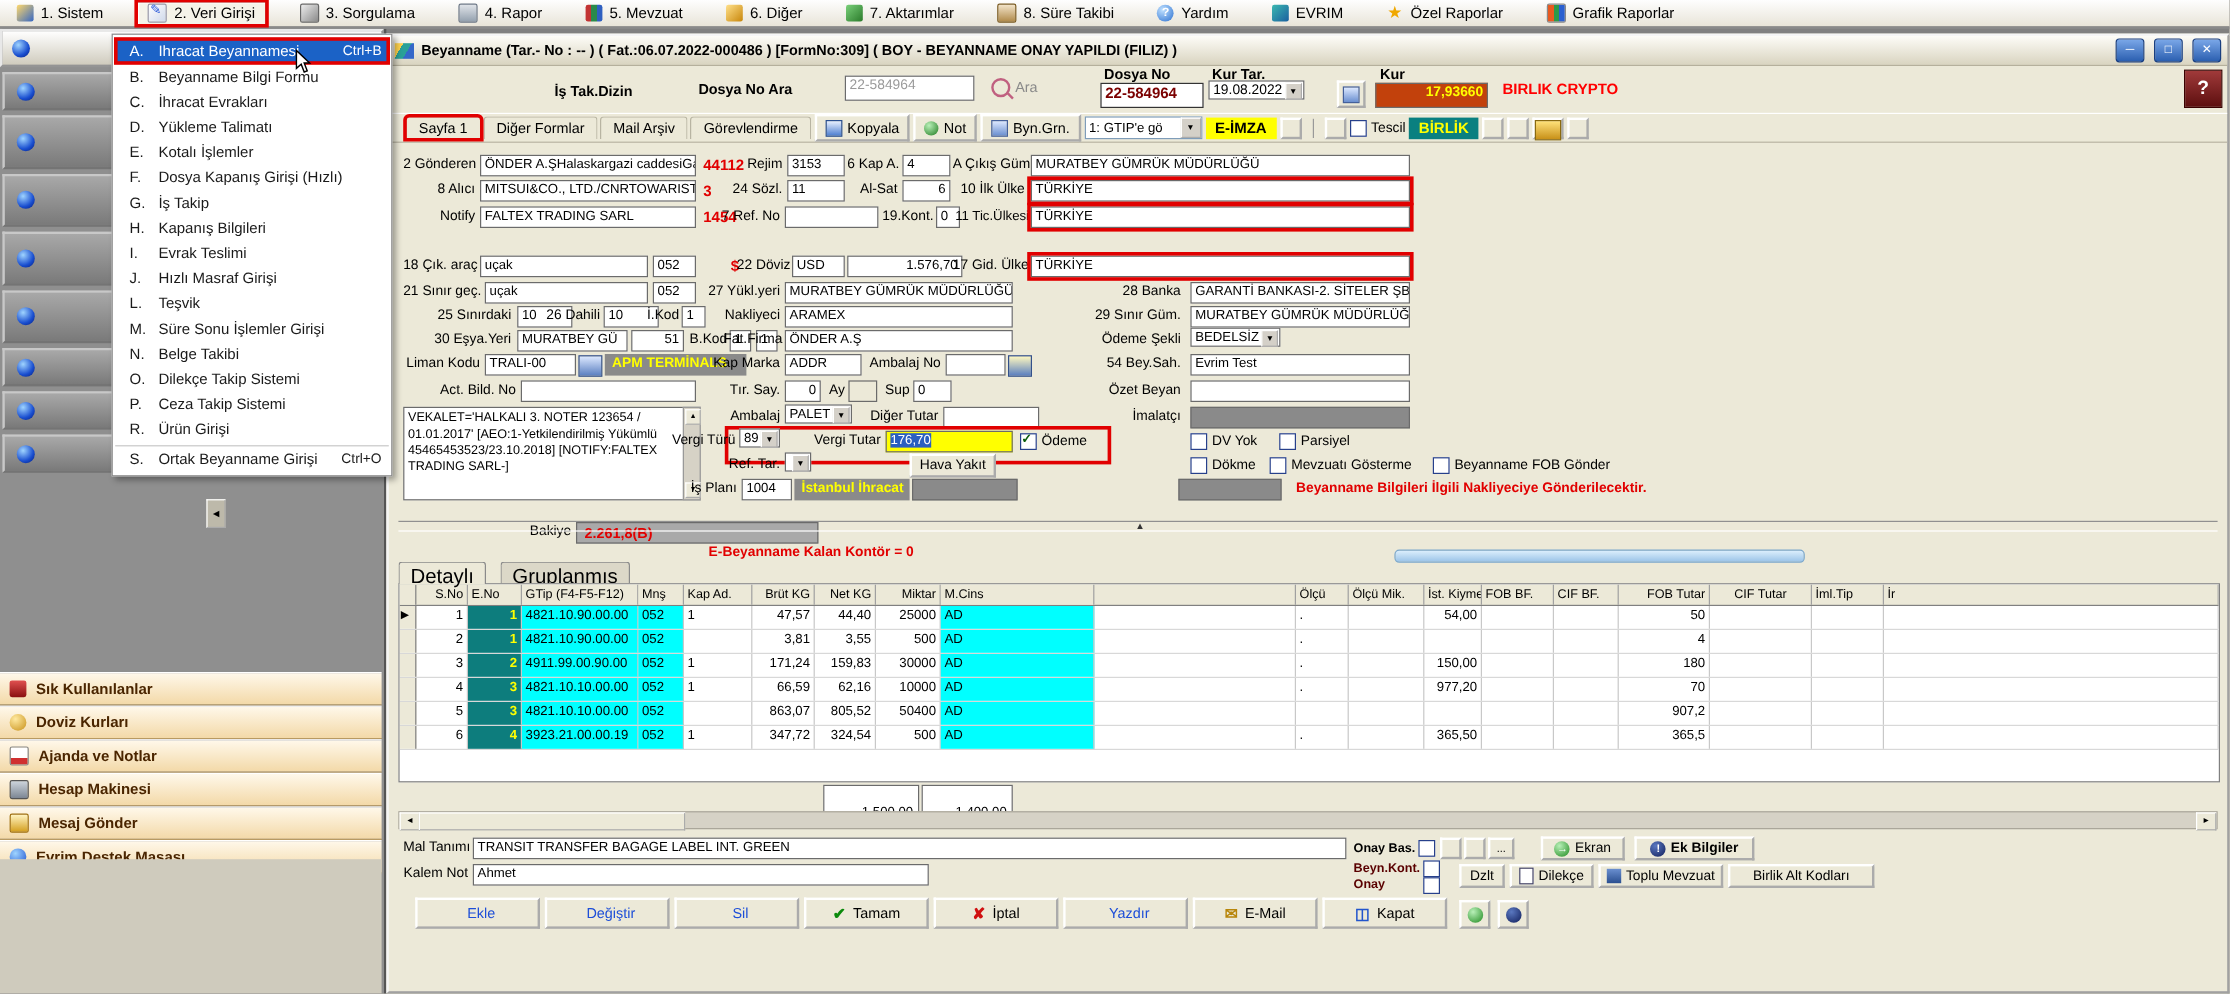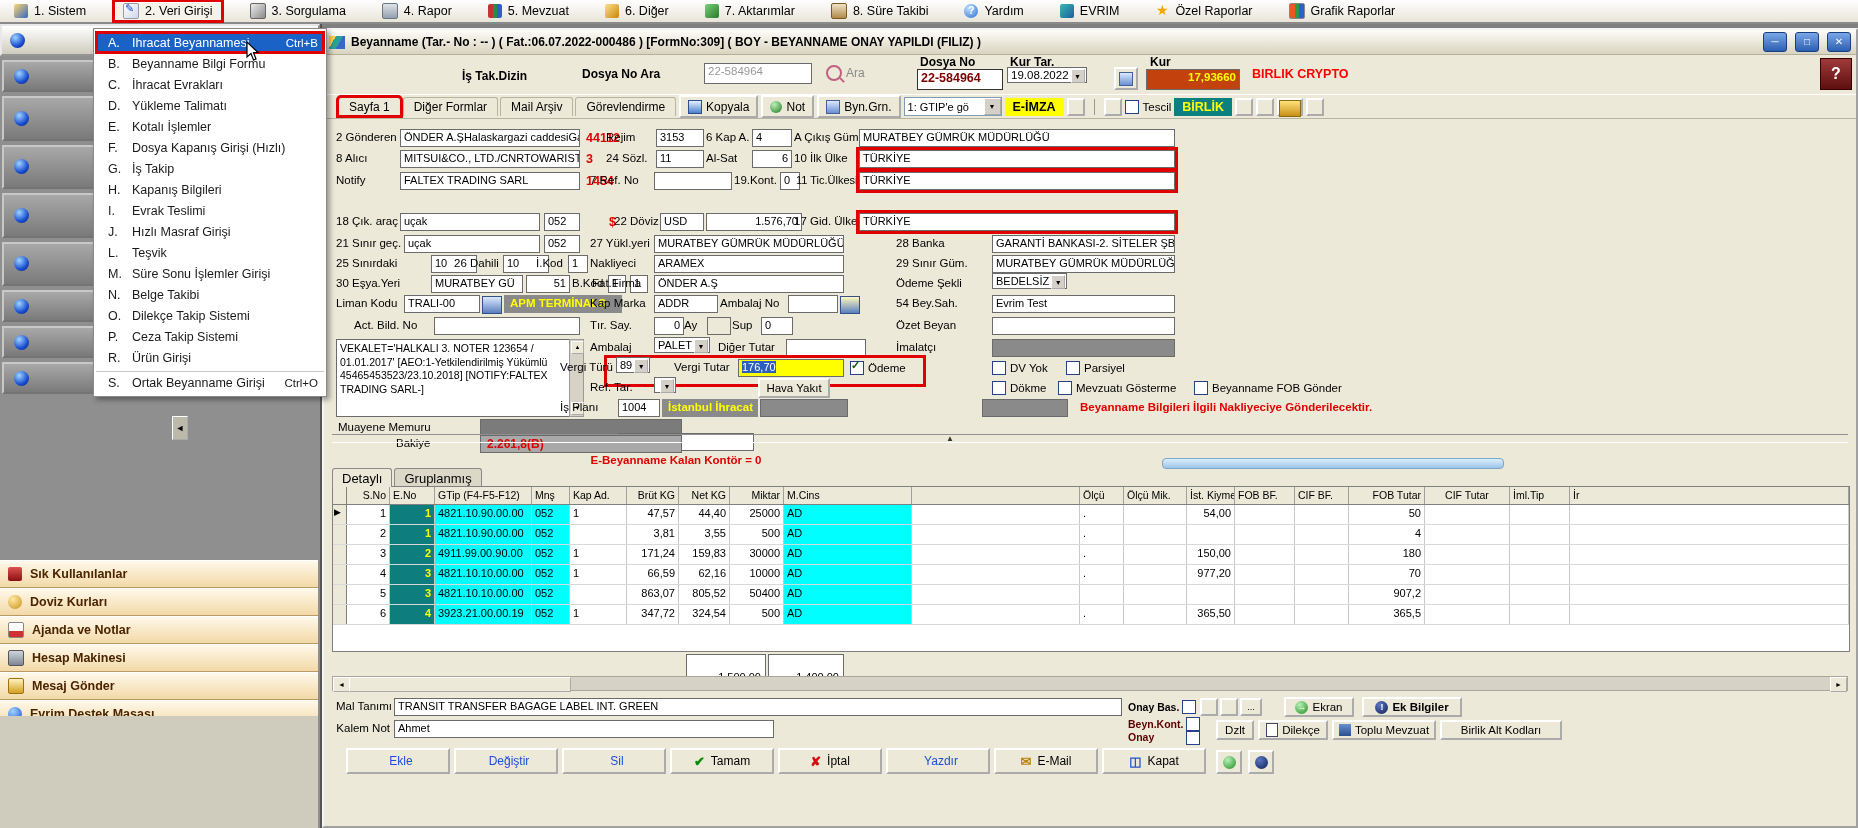--- a/index.html
+++ b/index.html
@@ -90,21 +90,21 @@
   .eimza{background:#ffff00;font-weight:bold;padding:2px 8px;font-size:12.5px}
   .sepv{width:1px;height:16px;background:#999;margin:0 6px}
   .mini{width:18px;height:18px;border:2px outset #fff;background:#ece9d8;box-sizing:border-box}
   .cbx{width:12px;height:12px;border:1px solid #27408b;background:#fff;display:inline-block;flex:none;position:relative}
   .cbx.on::after{content:"✓";position:absolute;left:0px;top:-3px;font-size:11px;font-weight:bold;color:#0b5d0b}
   .birlik{background:#0a8080;color:#ffff00;font-weight:bold;padding:2px 8px;font-size:12.5px}
   .ic-gold{width:20px;height:15px;background:linear-gradient(#ffe27a,#c89018);border:1px solid #8a6a10}
   
   .form{position:absolute;left:12px;top:88px;right:8px;height:352px}
   .fr{position:absolute;left:0;right:0;height:20px}
-  .lb{position:absolute;top:2px;white-space:nowrap;font-size:11.5px}
+  .lb{position:absolute;top:2px;text-align:right;white-space:nowrap;font-size:11.5px}
   .lbL{position:absolute;top:2px;text-align:left;white-space:nowrap;font-size:11.5px}
   .ffd{position:absolute;top:0;height:18px;background:#fff;border:1px solid #6b6b6b;box-sizing:border-box;padding:1px 3px;font-size:11px;white-space:nowrap;overflow:hidden}
   .num{text-align:right}
   .redb{outline:3px solid #e10000;outline-offset:0}
   .badge{position:absolute;top:2px;color:#e10000;font-weight:bold;font-size:12.5px}
   .cmb{padding-right:17px;position:relative}
   .cmb::after{content:"▼";position:absolute;right:1px;top:1px;width:14px;height:14px;background:#d4d0c8;border:1px outset #fff;font-size:7px;line-height:14px;text-align:center;box-sizing:border-box}
   .chip{position:absolute;top:0;height:18px;background:#8a8a8a;color:#ffff00;font-weight:bold;padding:2px 6px;font-size:11.5px;box-sizing:border-box;white-space:nowrap}
   .gbox{position:absolute;top:0;height:18px;background:#8a8a8a;border:1px solid #6b6b6b;box-sizing:border-box}
   .chk{position:absolute;top:2px;display:flex;align-items:center;gap:4px;font-size:11.5px;white-space:nowrap}
@@ -116,21 +116,21 @@
   .tasb{position:absolute;left:233px;top:221px;width:15px;height:78px;background:#d6d2c6;border:1px solid #999;box-sizing:border-box}
   .tasb span{position:absolute;left:1px;width:11px;height:11px;background:#ece9d8;border:1px outset #fff;font-size:6px;text-align:center;line-height:11px}
   .prt{position:absolute;top:1px;width:18px;height:16px;background:linear-gradient(#dce8ff,#5a7fc0);border:1px solid #33508a}
   .note-red{position:absolute;top:2px;color:#e10000;font-weight:bold;font-size:11.5px;white-space:nowrap}
   
   .splitter{position:absolute;left:8px;right:8px;top:404px;height:7px;border-top:1px solid #909090;border-bottom:1px solid #fff}
   .splitter .mk{position:absolute;left:614px;top:-1px;font-size:8px;color:#333}
   .bluebar{position:absolute;left:838px;width:340px;top:428px;height:9px;background:linear-gradient(#dbeefc,#9cc4e8);border:1px solid #7aa7cc;border-radius:4px}
   
   .gtabs{position:absolute;left:8px;top:438px;height:19px;display:flex}
-  .gtab{padding:2px 9px;font-size:13px;border:1px solid #8a8a8a;border-bottom:none;background:#dcd8c8;border-radius:3px 3px 0 0;margin-right:2px}
+  .gtab{padding:2px 9px;font-size:17px;border:1px solid #8a8a8a;border-bottom:none;background:#dcd8c8;border-radius:3px 3px 0 0;margin-right:12px}
   .gtab.act{background:#ece9d8;font-weight:normal;position:relative;z-index:2}
   .grid{position:absolute;left:8px;top:456px;width:1516px;height:164px;background:#fff;border:1px solid #808080;overflow:hidden}
   .ghead{display:flex;height:17px;background:#ece9d8;border-bottom:1px solid #808080}
   .hc{box-sizing:border-box;border-right:1px solid #a0a0a0;padding:2px 3px;font-size:10.5px;white-space:nowrap;overflow:hidden}
   .grow{display:flex;height:19px;border-bottom:1px solid #d8d8d8}
   .gc{box-sizing:border-box;border-right:1px solid #c8c8c8;padding:2px 3px;font-size:11px;white-space:nowrap;overflow:hidden}
   .c0{width:14px;background:#ece9d8;border-right:1px solid #808080;font-size:9px;padding:2px 1px}
   .c1{width:43px;text-align:right}.c2{width:45px;text-align:right;background:#0d7d7d;color:#ffff00;font-weight:bold}
   .c3{width:97px;background:#00ffff}.c4{width:38px;background:#00ffff}.c5{width:57px}
   .c6{width:52px;text-align:right}.c7{width:51px;text-align:right}.c8{width:54px;text-align:right}
@@ -670,26 +670,20 @@
 
     <div class="fr" style="top:281px">
       <span class="lb" style="left:224px;width:54px">İş Planı</span>
       <span class="ffd" style="left:282px;width:42px">1004</span>
       <span class="chip" style="left:326px;width:96px">İstanbul İhracat</span>
       <span class="gbox" style="left:424px;width:88px"></span>
       <span class="gbox" style="left:646px;width:86px"></span>
       <span class="note-red" style="left:744px">Beyanname Bilgileri İlgili Nakliyeciye Gönderilecektir.</span>
     </div>
 
-    <div class="fr" style="top:301px">
-      <span class="lbL" style="left:2px">Muayene Memuru</span>
-      <span class="gbox" style="left:144px;width:202px;background:#7b7b7b"></span>
-      <span class="lb" style="left:210px;width:68px;top:16px">Say. Vergi No</span>
-      <span class="ffd" style="left:282px;width:136px;top:14px"></span>
-    </div>
     <div class="fr" style="top:317px">
       <span class="lb" style="left:60px;width:80px">Bakiye</span>
       <span class="gbox" style="left:144px;width:202px;background:#a9a9a9;color:#e10000;font-weight:bold;font-size:12px;padding:1px 6px">2.261,8(B)</span>
     </div>
     <div class="fr" style="top:334px">
       <span class="note-red" style="left:240px;width:200px;text-align:center">E-Beyanname Kalan Kontör = 0</span>
     </div>
   </div>
 
   <div class="splitter">

